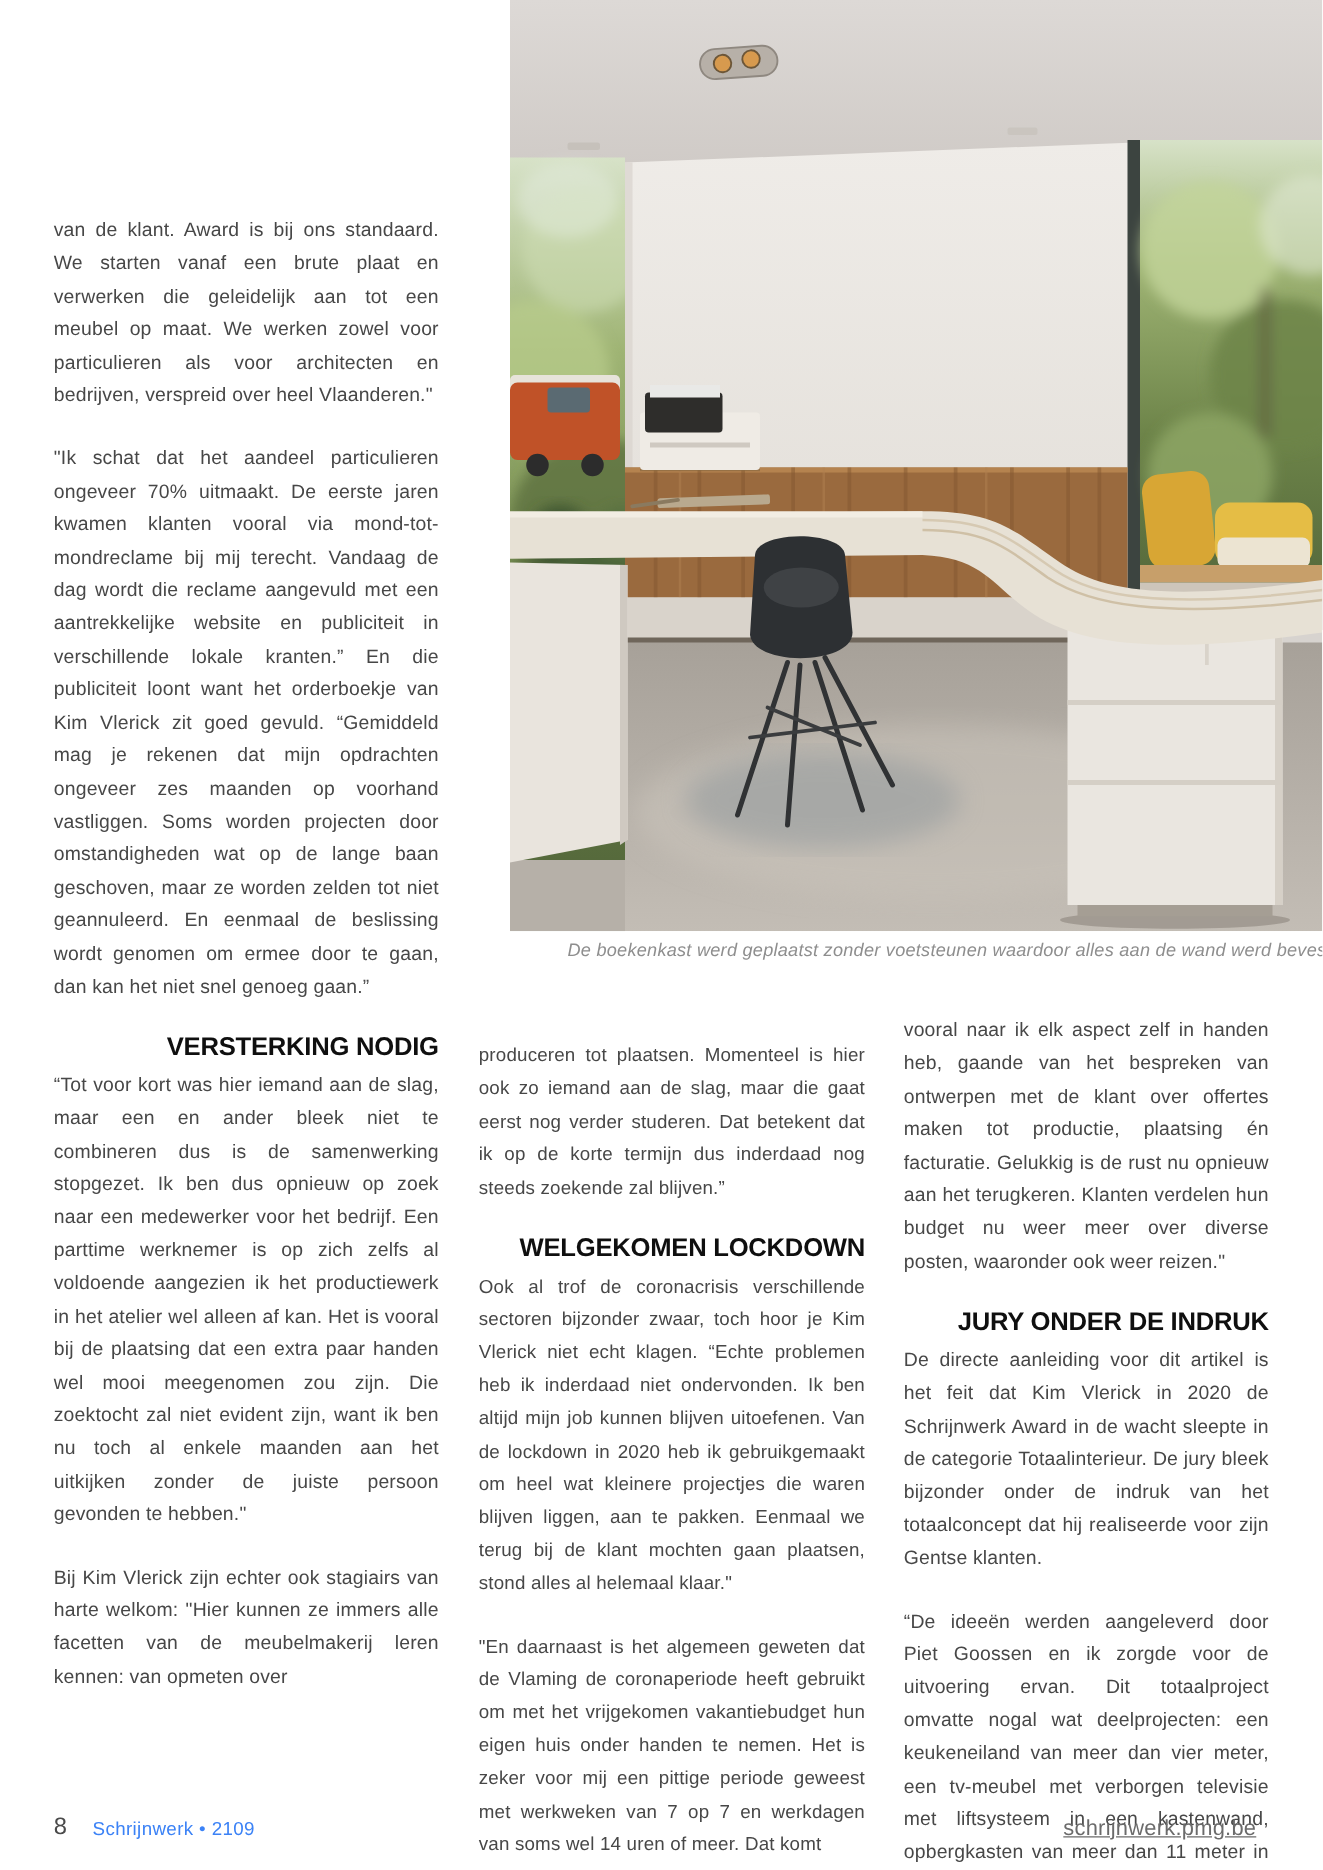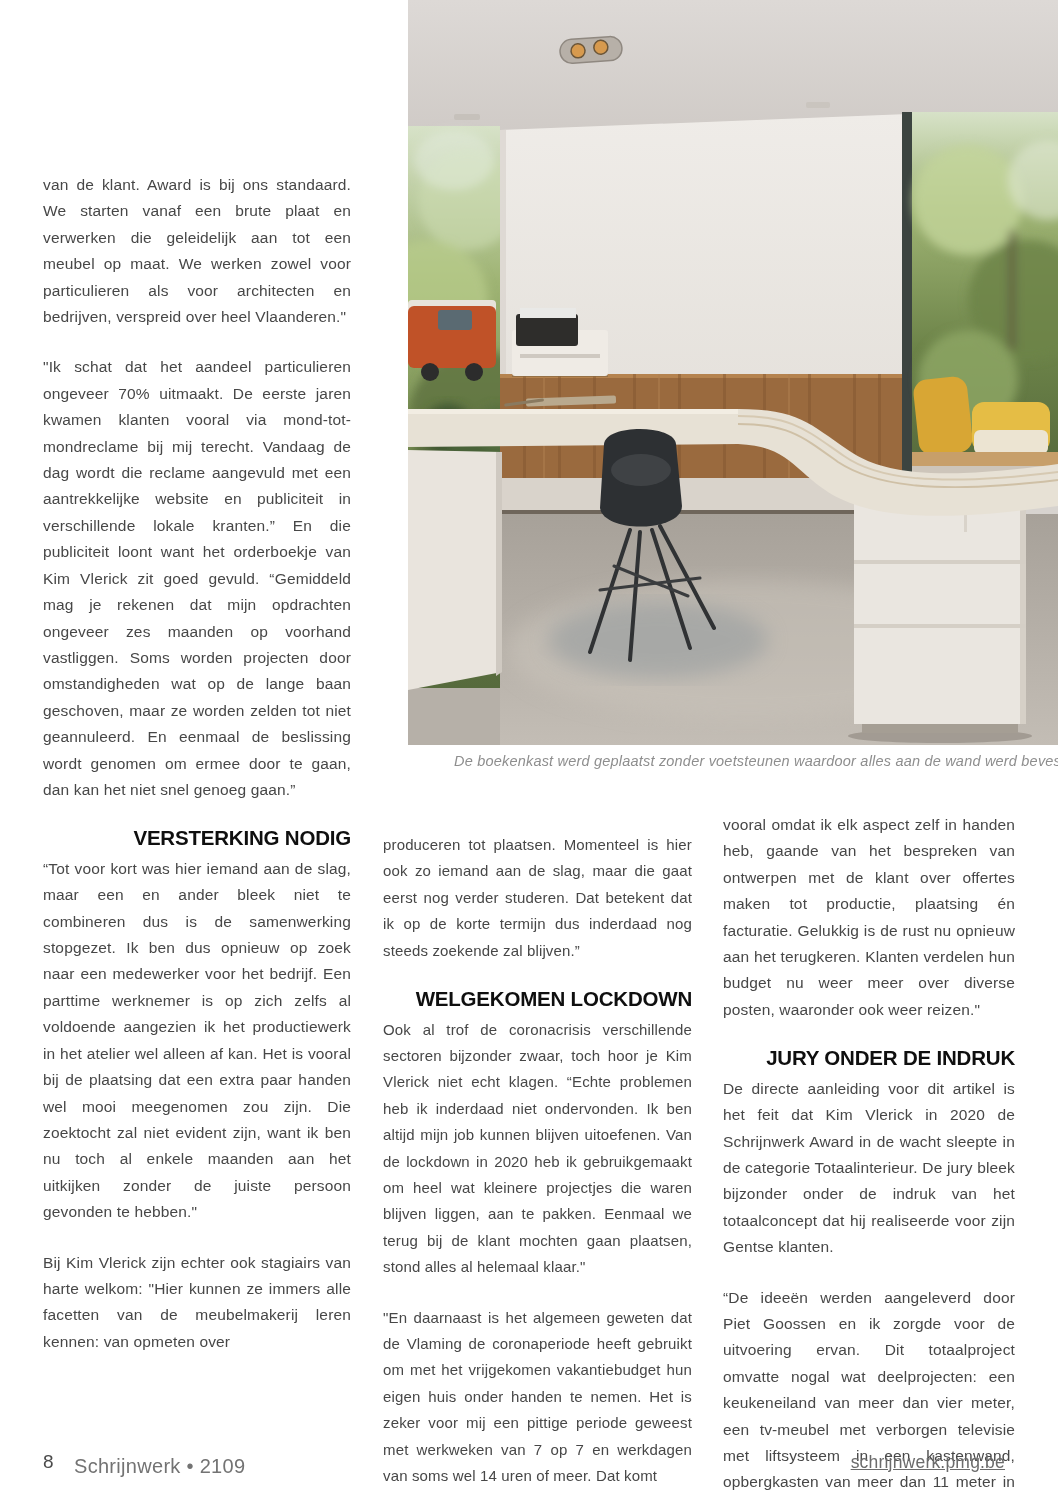--- a/index.html
+++ b/index.html
@@ -21,21 +21,21 @@
   .col p:last-child{margin-bottom:0;}
   .col h2{
     margin:24px 0 7px 0;font-size:20.5px;line-height:1.05;font-weight:700;
     color:#0f0f0f;letter-spacing:-.2px;text-align:right;
   }
   .col h2:first-child{margin-top:0;}
   .col-left{left:43px;top:172px;width:308px;}
   .col-mid{left:383px;top:812px;width:309px;font-size:15px;margin-top:20px;}
   .col-right{left:723px;top:812px;width:292px;}
   .footer-pageno{position:absolute;left:43px;top:1451px;font-size:19px;color:#4a4a4a;}
-  .footer-magazine{position:absolute;left:74px;top:1455px;font-size:20px;color:#737373;letter-spacing:.3px;}
+  .footer-magazine{position:absolute;left:74px;top:1455px;font-size:15px;color:#3b82f6;letter-spacing:.3px;}
   .footer-link{
     position:absolute;right:53px;top:1452px;font-size:17.5px;color:#6b6b6b;
     text-decoration:underline;letter-spacing:.2px;cursor:pointer;
   }
 </style>
 </head>
 <body>
 
 <div class="page">
 
@@ -220,21 +220,21 @@
   </div>
 
   <div class="col col-mid">
     <p>produceren tot plaatsen. Momenteel is hier ook zo iemand aan de slag, maar die gaat eerst nog verder studeren. Dat betekent dat ik op de korte termijn dus inderdaad nog steeds zoekende zal blijven.”</p>
     <h2>WELGEKOMEN LOCKDOWN</h2>
     <p>Ook al trof de coronacrisis verschillende sectoren bijzonder zwaar, toch hoor je Kim Vlerick niet echt klagen. “Echte problemen heb ik inderdaad niet ondervonden. Ik ben altijd mijn job kunnen blijven uitoefenen. Van de lockdown in 2020 heb ik gebruikgemaakt om heel wat kleinere projectjes die waren blijven liggen, aan te pakken. Eenmaal we terug bij de klant mochten gaan plaatsen, stond alles al helemaal klaar."</p>
     <p>"En daarnaast is het algemeen geweten dat de Vlaming de coronaperiode heeft gebruikt om met het vrijgekomen vakantiebudget hun eigen huis onder handen te nemen. Het is zeker voor mij een pittige periode geweest met werkweken van 7 op 7 en werkdagen van soms wel 14 uren of meer. Dat komt</p>
   </div>
 
   <div class="col col-right">
-    <p>vooral omdat ik elk aspect zelf in handen heb, gaande van het bespreken van ontwerpen met de klant over offertes maken tot productie, plaatsing én facturatie. Gelukkig is de rust nu opnieuw aan het terugkeren. Klanten verdelen hun budget nu weer meer over diverse posten, waaronder ook weer reizen."</p>
+    <p>vooral naar ik elk aspect zelf in handen heb, gaande van het bespreken van ontwerpen met de klant over offertes maken tot productie, plaatsing én facturatie. Gelukkig is de rust nu opnieuw aan het terugkeren. Klanten verdelen hun budget nu weer meer over diverse posten, waaronder ook weer reizen."</p>
     <h2>JURY ONDER DE INDRUK</h2>
     <p>De directe aanleiding voor dit artikel is het feit dat Kim Vlerick in 2020 de Schrijnwerk Award in de wacht sleepte in de categorie Totaalinterieur. De jury bleek bijzonder onder de indruk van het totaalconcept dat hij realiseerde voor zijn Gentse klanten.</p>
     <p>“De ideeën werden aangeleverd door Piet Goossen en ik zorgde voor de uitvoering ervan. Dit totaalproject omvatte nogal wat deelprojecten: een keukeneiland van meer dan vier meter, een tv-meubel met verborgen televisie met liftsysteem in een kastenwand, opbergkasten van meer dan 11 meter in de lengte, in hoek geplaatst</p>
   </div>
 
   <div class="footer-pageno">8</div>
   <div class="footer-magazine">Schrijnwerk • 2109</div>
   <a class="footer-link">schrijnwerk.pmg.be</a>
 
 </div>

